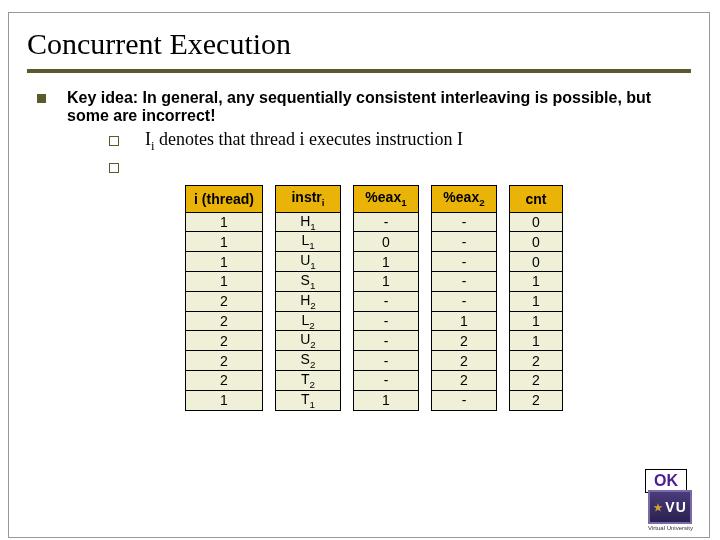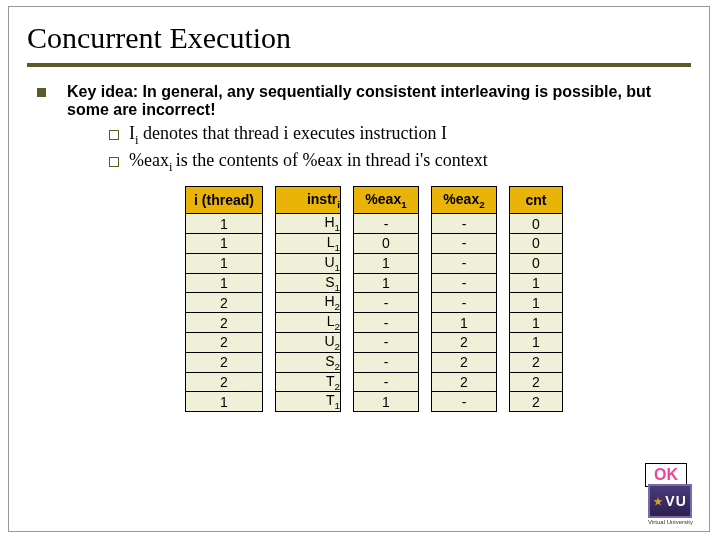--- a/index.html
+++ b/index.html
@@ -9,21 +9,21 @@
     height: 540px;
     background: #fff;
     font-family: "Times New Roman", Times, serif;
     color: #000;
     position: relative;
     overflow: hidden;
   }
   .slide {
     position: absolute;
     left: 8px;
-    top: 6px;
+    top: 12px;
     width: 702px;
     height: 526px;
     border: 1px solid #999;
     box-sizing: border-box;
     padding: 10px 18px 10px 18px;
   }
   .title {
     font-size: 30px;
     font-weight: normal;
     padding: 4px 0 8px 0;
@@ -48,21 +48,21 @@
     flex: 0 0 auto;
     margin-top: 5px;
   }
   .lvl2-block {
     margin-left: 72px;
     margin-top: 2px;
     font-size: 18px;
   }
   .lvl2 {
     display: flex;
-    gap: 10px;
+    gap: 26px;
     align-items: flex-start;
     margin-bottom: 2px;
   }
   .bullet-hollow {
     width: 8px;
     height: 8px;
     border: 1px solid #5a5a2a;
     flex: 0 0 auto;
     margin-top: 7px;
   }
@@ -83,34 +83,34 @@
     vertical-align: middle;
   }
   th {
     background: #eab308;
     font-weight: bold;
     height: 22px;
     padding: 2px 0;
   }
   td { background: #f0f0d8; }
   .c0 { width: 76px; }
-  .c1 { width: 64px; text-align: right; }
+  .c1 { width: 64px; }
   .c2 { width: 64px; }
   .c3 { width: 64px; }
   .c4 { width: 52px; margin-top: 36px; }
   .gap { width: 12px; border: none !important; background: transparent !important; }
   .ok-box {
     position: absolute;
     right: 22px;
     top: 456px;
     border: 1px solid #000;
     font-family: Arial, Helvetica, sans-serif;
     font-size: 16px;
     font-weight: bold;
-    color: #ec4899;
+    color: #4c1d95;
     padding: 2px 8px;
   }
   .vu {
     position: absolute;
     right: 16px;
     bottom: 6px;
     text-align: center;
     font-family: Arial, Helvetica, sans-serif;
   }
   .vu-badge {
@@ -148,23 +148,20 @@
 
     <div class="lvl2-block">
       <div class="lvl2">
         <div class="bullet-hollow"></div>
         <div>
           <span>I</span><span class="sub">i</span><span> denotes that thread i executes instruction I</span>
         </div>
       </div>
       <div class="lvl2">
         <div class="bullet-hollow"></div>
-        <div>
-          <span>%eax</span><span class="sub">i </span><span>is the contents of %eax in thread i's context</span>
-        </div>
       </div>
     </div>
 
     <div class="table-wrap">
       <table>
         <thead>
           <tr>
             <th class="c0">i (thread)</th>
             <th class="gap"></th>
             <th class="c1"><span>instr</span><span class="sub">i</span></th>

